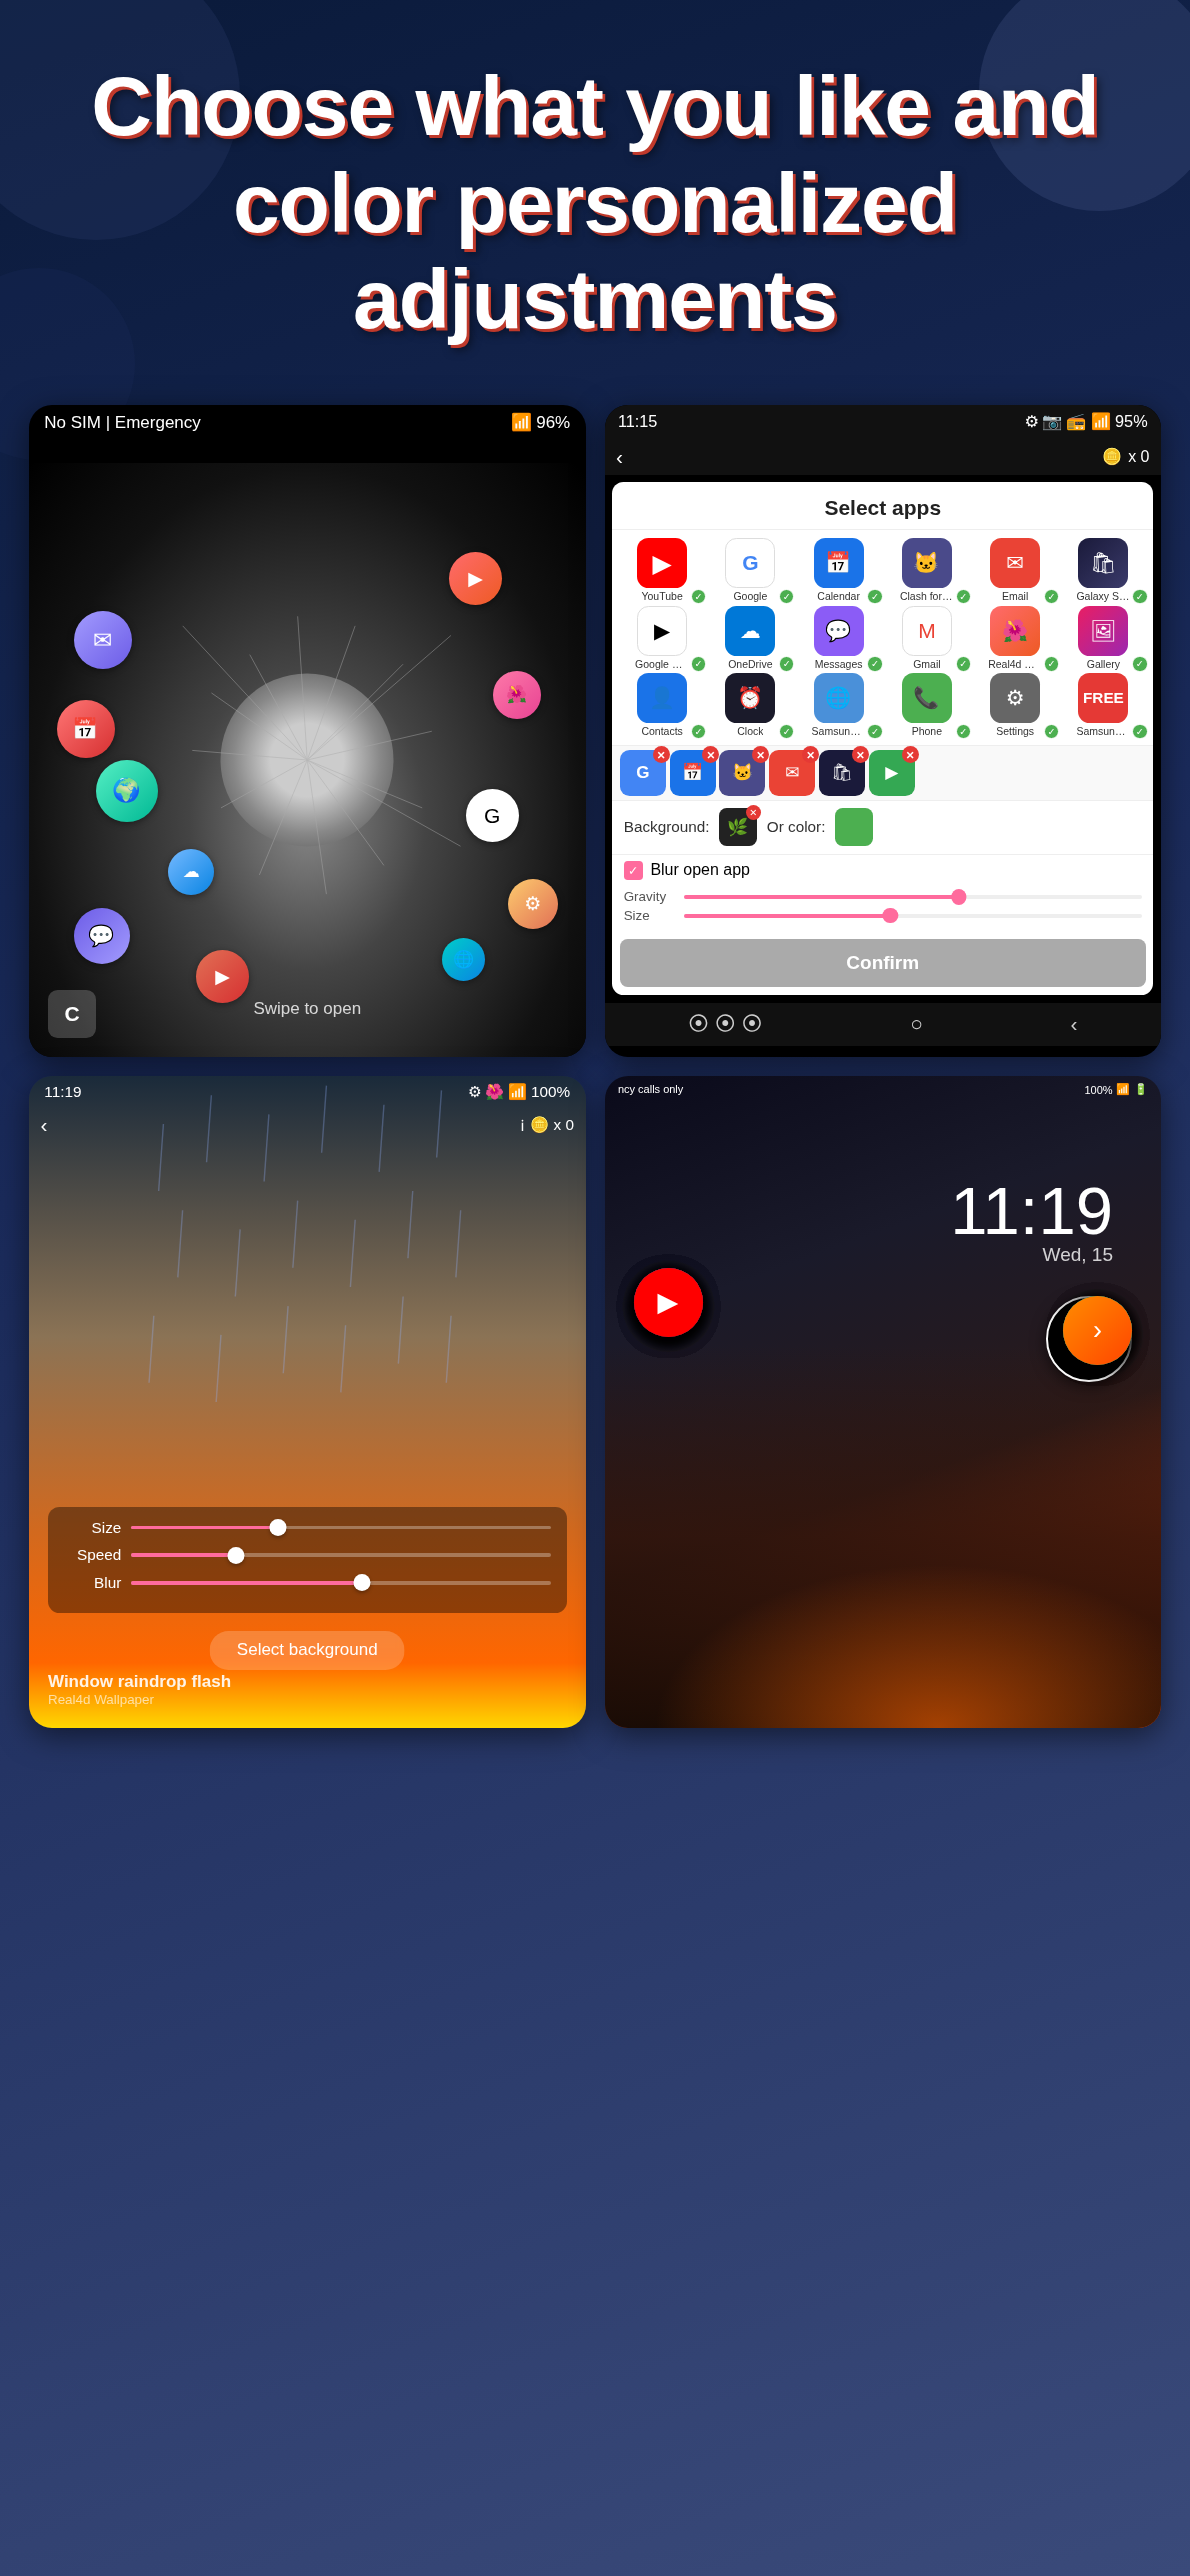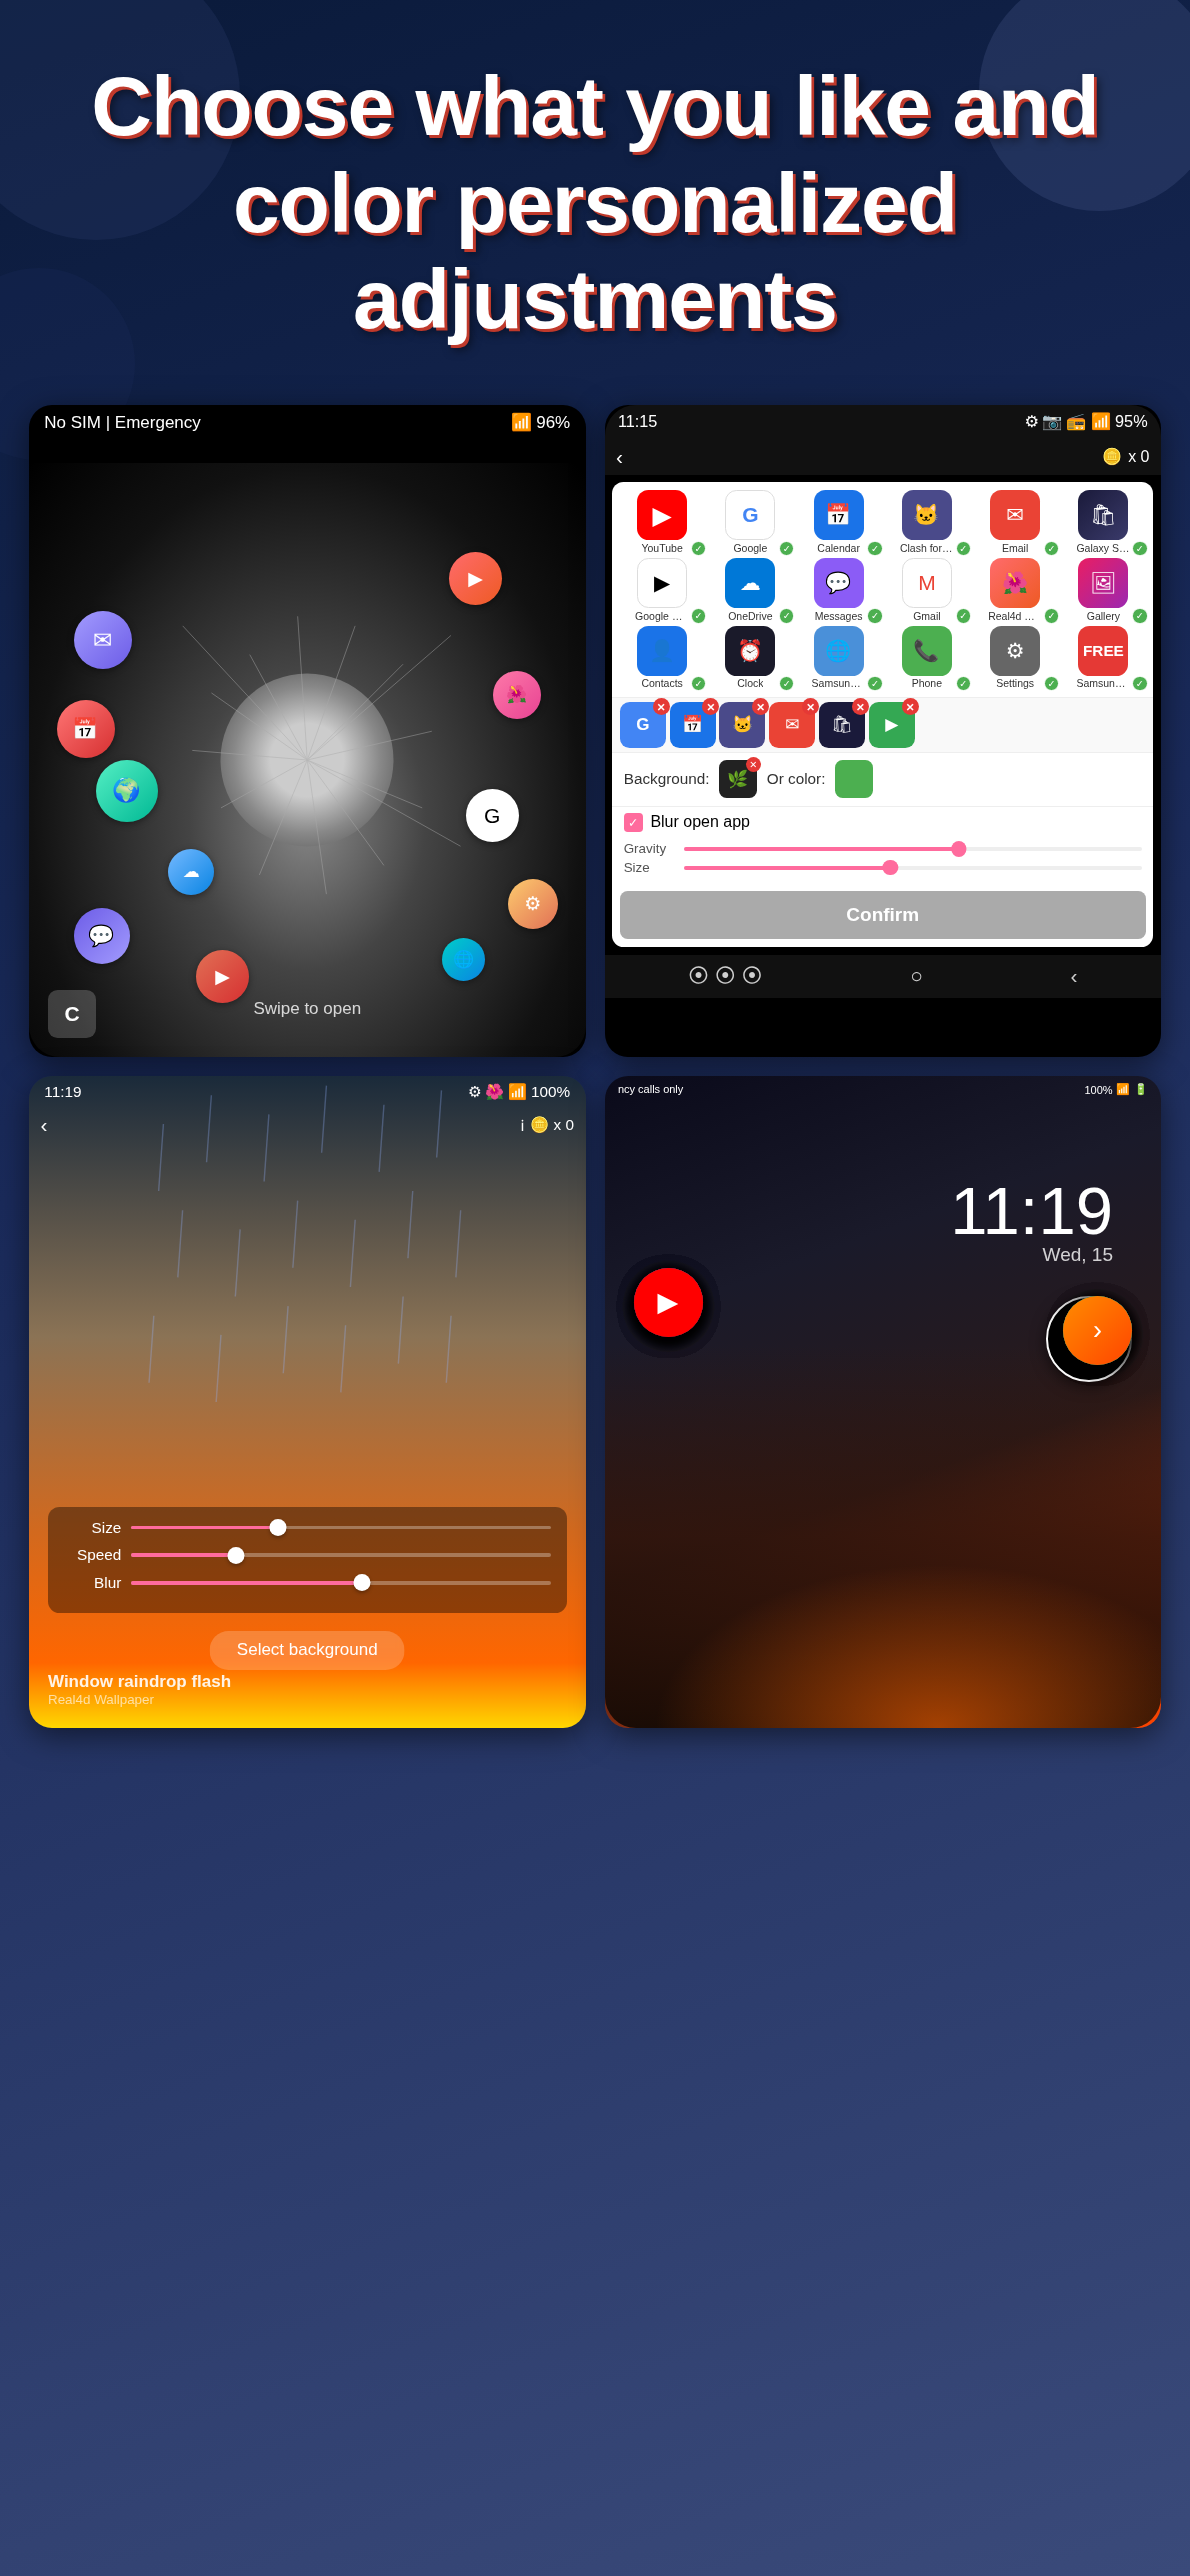--- a/index.html
+++ b/index.html
@@ -526,21 +526,20 @@
 
     
     .nav-icon {
       opacity: 0.8;
     }
 
     .screen-inner {
       position: relative;
       height: 100%;
       overflow: hidden;
-      border-radius: 31px;
     }
   </style>
 </head>
 <body>
 
 <div class="blob blob-top-left"></div>
 <div class="blob blob-top-right"></div>
 <div class="blob blob-mid-left"></div>
 
 <div class="header">
@@ -631,20 +630,21 @@
 
       <div class="screen2-topbar">
         <span style="font-size:21px;">‹</span>
         <div style="display:flex;align-items:center;gap:5.8px;">
           <span>🪙</span>
           <span>x 0</span>
         </div>
       </div>
 
       <div class="dialog-overlay">
+        <div class="dialog-title">Select apps</div>
 
         <div class="apps-grid">
 
           <div class="app-item">
             <div class="app-icon ic-youtube" style="color:white;font-size:25px;">▶</div>
             <div class="app-check">✓</div>
             <span class="app-label">YouTube</span>
           </div>
           <div class="app-item">
             <div class="app-icon ic-google" style="font-weight:bold;font-size:21px;border:1px solid #ddd;">G</div>

